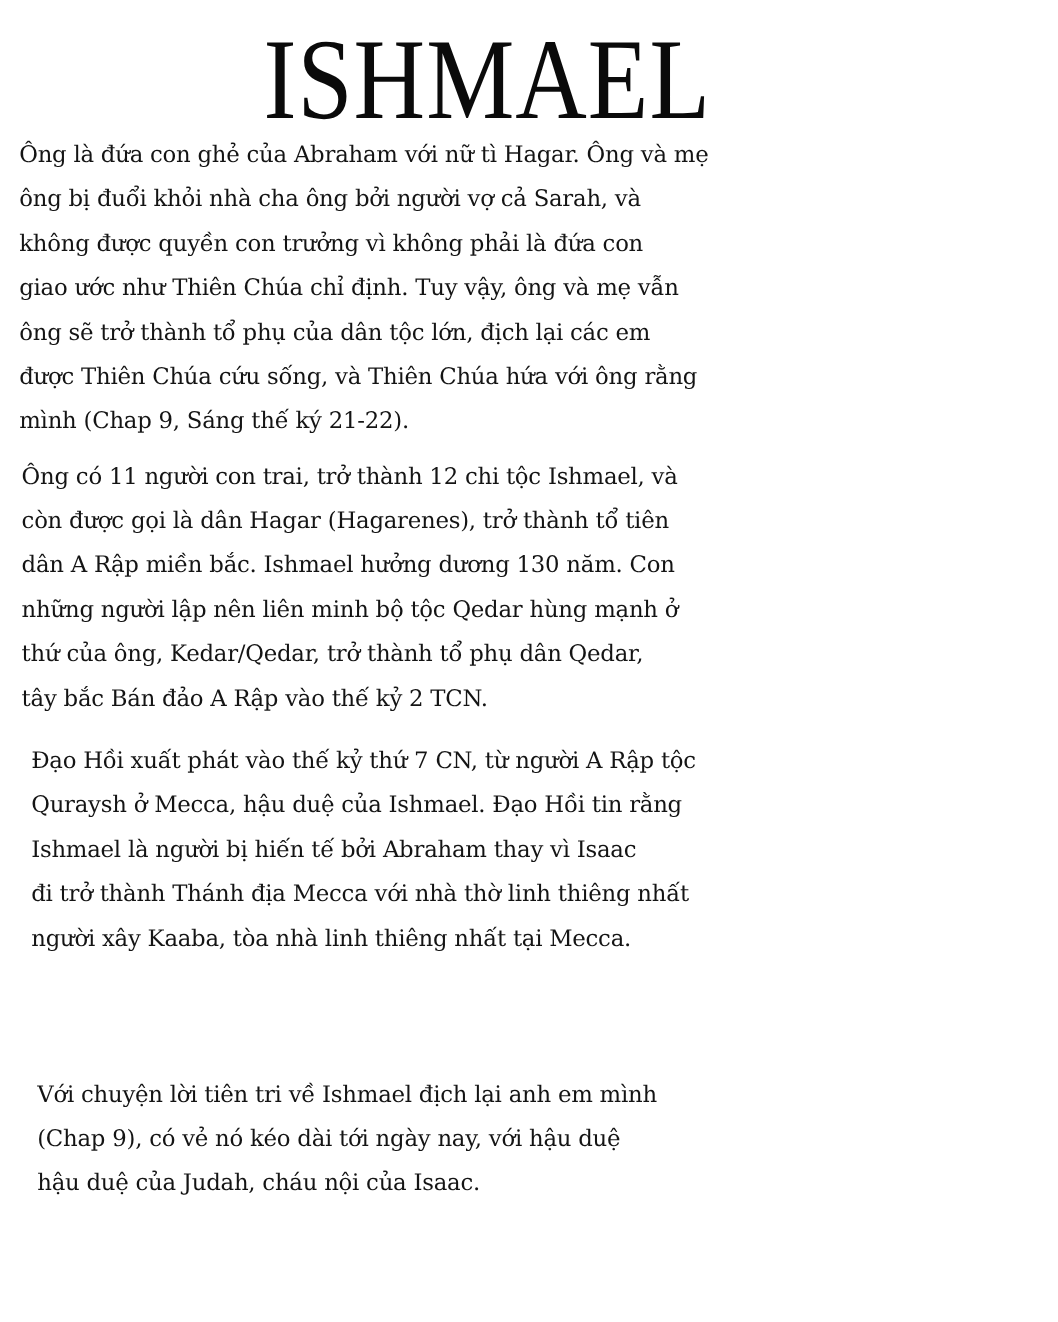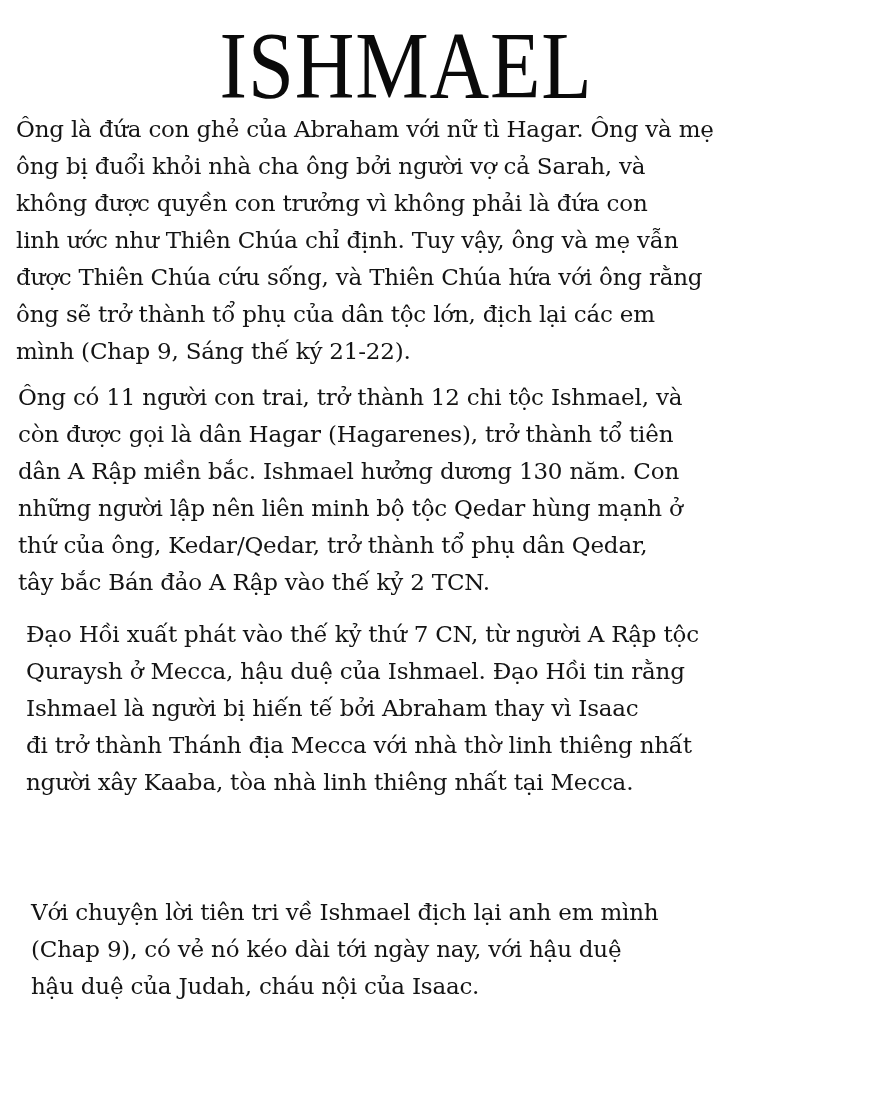--- a/index.html
+++ b/index.html
@@ -28,21 +28,21 @@
       transform: scaleX(0.86);
       transform-origin: 406px 0;
       color: #0a0a0a;
       margin: 0;
       font-weight: normal;
     }
     .para {
       position: absolute;
       margin: 0;
       font-family: "DejaVu Serif", "Liberation Serif", serif;
-      font-size: 23px;
+      font-size: 19px;
       line-height: 37px;
       color: #141414;
       letter-spacing: -0.2px;
       word-spacing: 0px;
     }
     .para .line {
       display: block;
       white-space: nowrap;
     }
     #p1 { left: 16px; top: 111px; }
@@ -52,23 +52,23 @@
   </style>
 </head>
 <body>
 
 <h1 class="title">ISHMAEL</h1>
 
 <div class="para" id="p1">
   <span class="line">Ông là đứa con ghẻ của Abraham với nữ tì Hagar. Ông và mẹ</span>
   <span class="line">ông bị đuổi khỏi nhà cha ông bởi người vợ cả Sarah, và</span>
   <span class="line">không được quyền con trưởng vì không phải là đứa con</span>
-  <span class="line">linh ước như Thiên Chúa chỉ định. Tuy vậy, ông và mẹ vẫn</span>
+  <span class="line">giao ước như Thiên Chúa chỉ định. Tuy vậy, ông và mẹ vẫn</span>
+  <span class="line">ông sẽ trở thành tổ phụ của dân tộc lớn, địch lại các em</span>
   <span class="line">được Thiên Chúa cứu sống, và Thiên Chúa hứa với ông rằng</span>
-  <span class="line">ông sẽ trở thành tổ phụ của dân tộc lớn, địch lại các em</span>
   <span class="line">mình (Chap 9, Sáng thế ký 21-22).</span>
 </div>
 
 <div class="para" id="p2">
   <span class="line">Ông có 11 người con trai, trở thành 12 chi tộc Ishmael, và</span>
   <span class="line">còn được gọi là dân Hagar (Hagarenes), trở thành tổ tiên</span>
   <span class="line">dân A Rập miền bắc.  Ishmael hưởng dương 130 năm. Con</span>
   <span class="line">những người lập nên liên minh bộ tộc Qedar hùng mạnh ở</span>
   <span class="line">thứ của ông, Kedar/Qedar, trở thành tổ phụ dân Qedar,</span>
   <span class="line">tây bắc Bán đảo A Rập vào thế kỷ 2 TCN.</span>

